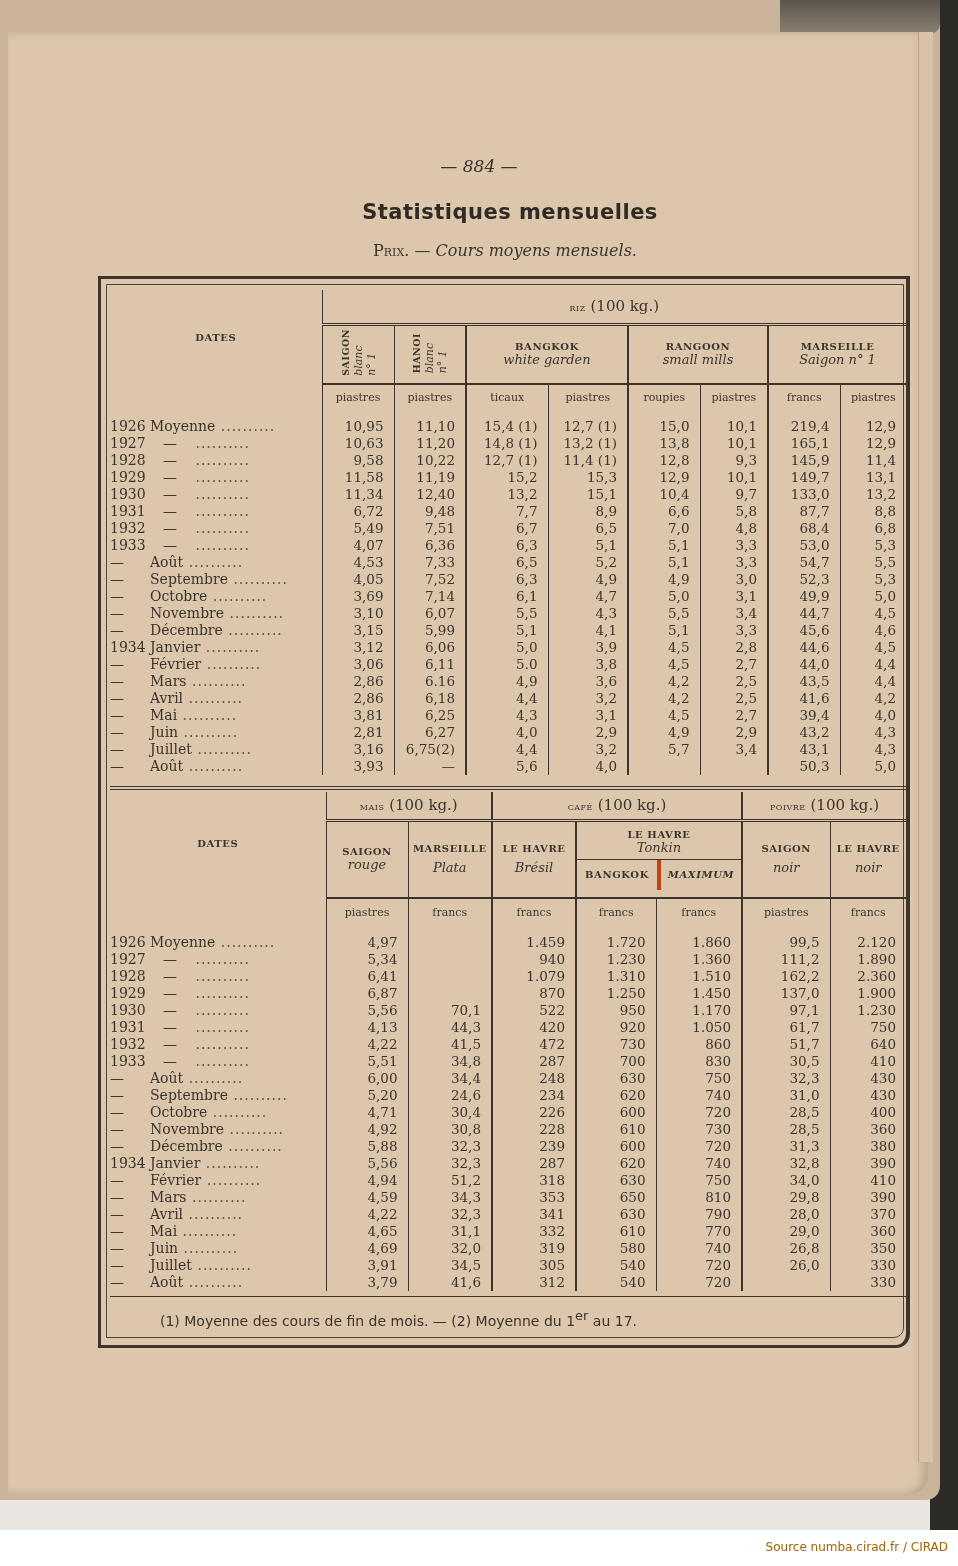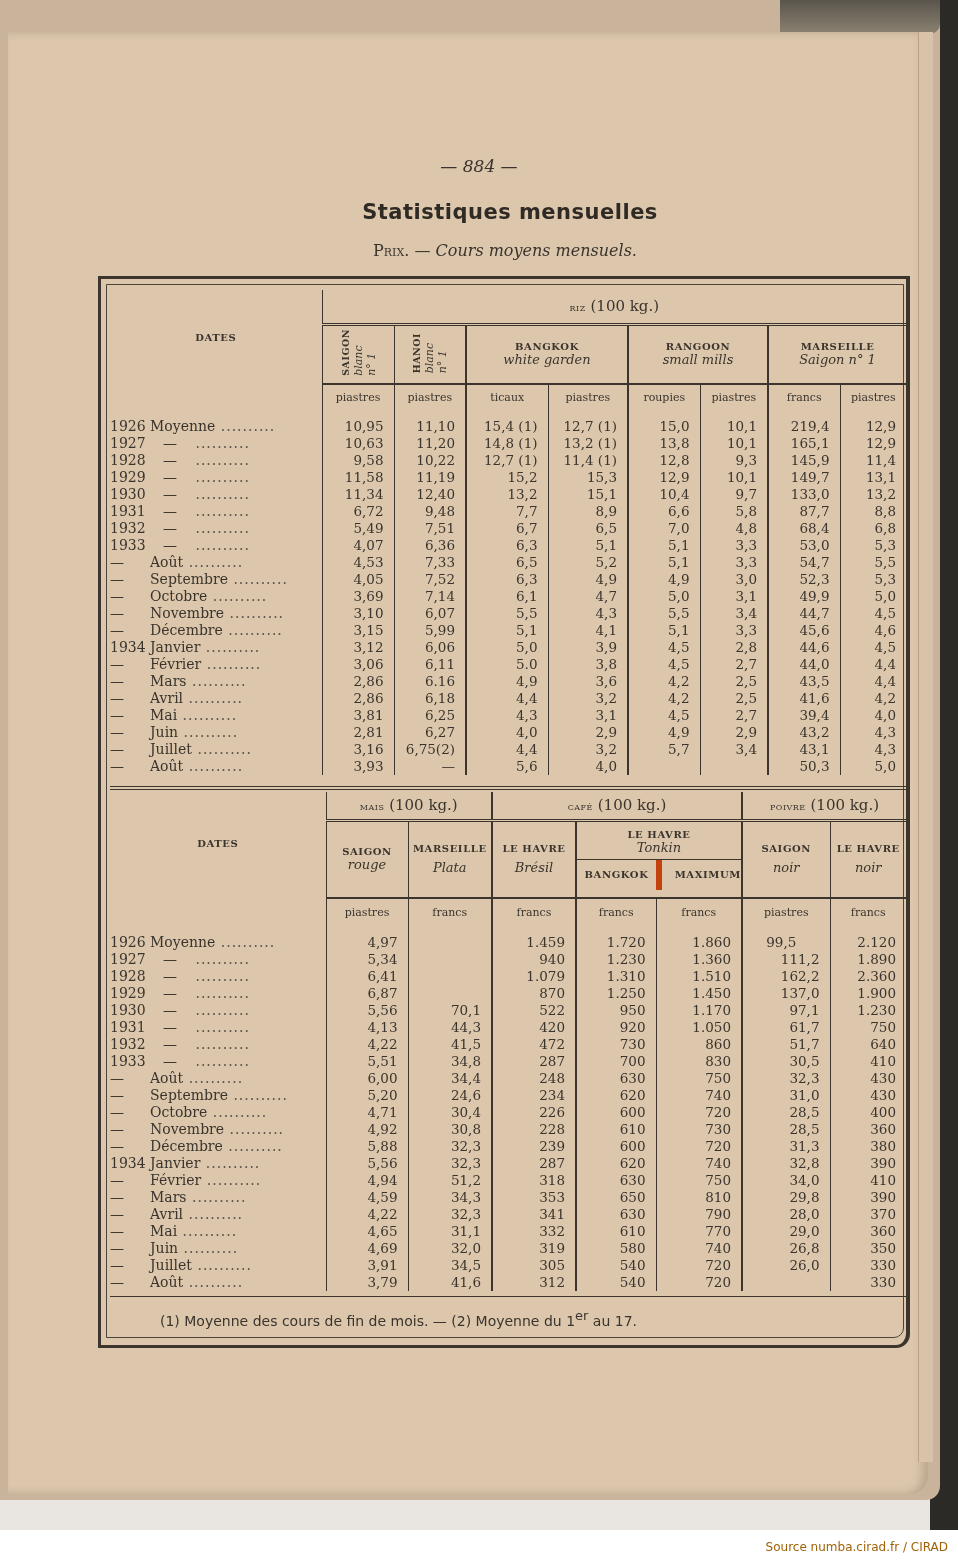--- a/index.html
+++ b/index.html
@@ -385,21 +385,21 @@
           <div class="hdr">LE HAVRE</div>
           <div class="hit" style="margin-top:6px">Brésil</div>
         </td>
     <td colspan="2" class="vlb bb" style="padding:0;">
       <div style="text-align:center; border-bottom:1px solid #3b352d; padding-bottom:4px;">
             <div class="hdr">LE HAVRE</div>
             <div class="hit">Tonkin</div>
           </div>
       <div style="display:flex; height:30px; align-items:center;">
         <div class="hdr" style="flex:1; text-align:center;">BANGKOK</div>
-        <div class="hdr" style="flex:1; text-align:right; border-left:6px solid #c2410c; height:30px; line-height:30px;">MAXIMUM</div>
+        <div class="hdr" style="flex:1; text-align:center; border-left:4px solid #c2410c; height:30px; line-height:30px;font-style:italic;">MAXIMUM</div>
       </div>
     </td>
     <td class="vlb bb" style="text-align:center;">
           <div class="hdr">SAIGON</div>
           <div class="hit" style="margin-top:6px">noir</div>
         </td>
     <td class="vl bb" style="text-align:center;">
           <div class="hdr">LE HAVRE</div>
           <div class="hit" style="margin-top:6px">noir</div>
         </td>
@@ -416,21 +416,21 @@
   </tr>
   </tbody>
     <tbody id="autres-body">
       <tr>
         <td class="date" style="padding-top: 8px;"><span class="yr">1926</span><span>Moyenne</span><span class="dots"> ..........</span></td>
         <td class="num vl" style="padding-top: 8px;">4,97</td>
         <td class="num vl" style="padding-top: 8px;"></td>
         <td class="num vlb" style="padding-top: 8px;">1.459</td>
         <td class="num vlb" style="padding-top: 8px;">1.720</td>
         <td class="num vl" style="padding-top: 8px;">1.860</td>
-        <td class="num vlb" style="padding-top: 8px; text-align: center;">99,5</td>
+        <td class="num vlb" style="padding-top: 8px;">99,5</td>
         <td class="num vl" style="padding-top: 8px;">2.120</td>
       </tr>
       <tr>
         <td class="date"><span class="yr">1927</span><span class="dash">—</span><span class="dots"> ..........</span></td>
         <td class="num vl">5,34</td>
         <td class="num vl"></td>
         <td class="num vlb">940</td>
         <td class="num vlb">1.230</td>
         <td class="num vl">1.360</td>
         <td class="num vlb">111,2</td>

